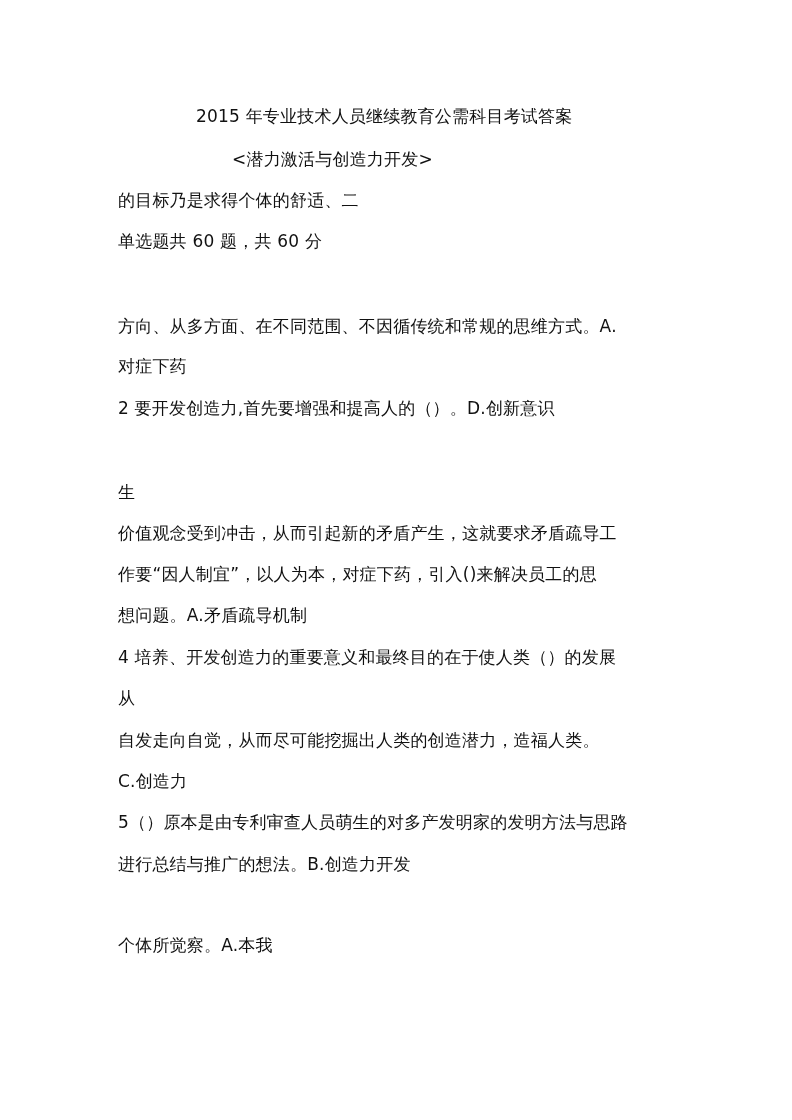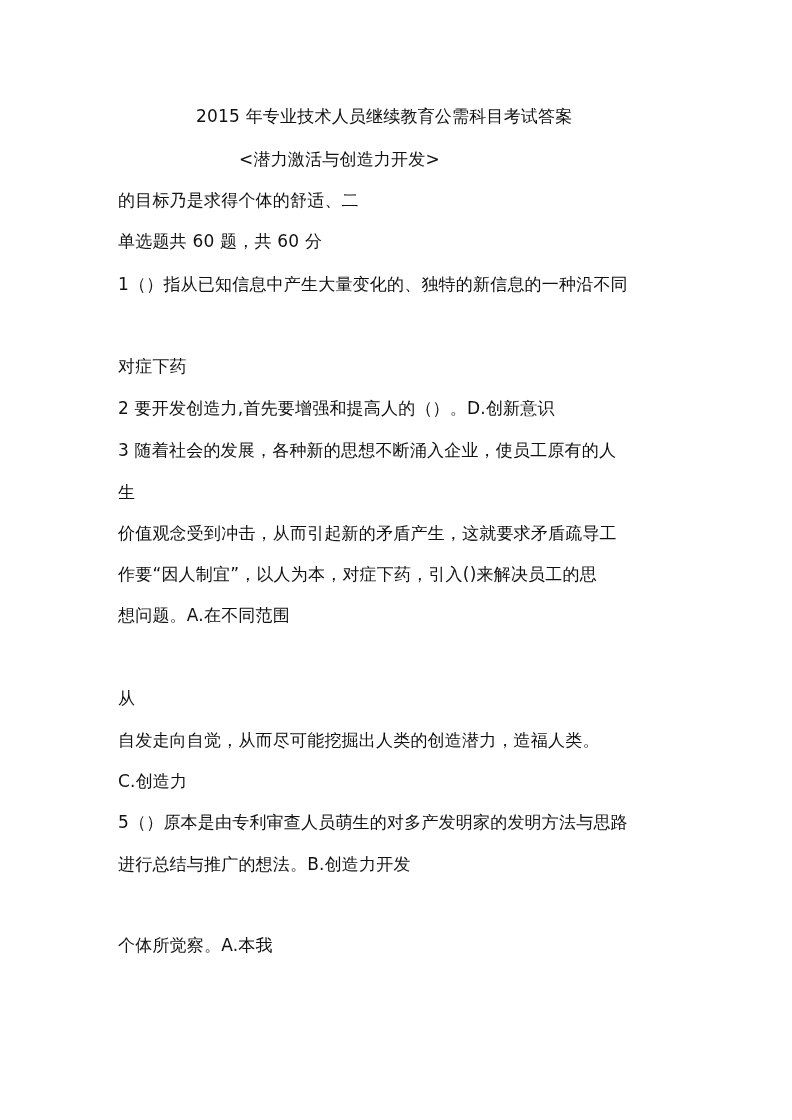--- a/index.html
+++ b/index.html
@@ -1,37 +1,37 @@
 <!DOCTYPE html>
 <html><head>
 <meta charset="utf-8">
 <style>
   html, body { margin: 0; padding: 0; background: #ffffff; }
   body { width: 792px; height: 1120px; position: relative; overflow: hidden;
          font-family: "DejaVu Sans", "Liberation Sans", sans-serif; color: #111; }
   .page { position: absolute; left: 0; top: 0; width: 708px; height: 1120px; background: #fff; }
   .line { position: absolute; left: 118px; font-size: 17px; line-height: 22px; white-space: nowrap; letter-spacing: 0.2px; }
   .title { left: 196px; }
-  .subtitle { left: 239px; text-align: right; }
+  .subtitle { left: 232px; text-align: right; }
 </style>
 </head>
 <body>
 
 <div class="page">
   <div class="line title" style="top:105px">2015  年专业技术人员继续教育公需科目考试答案</div>
   <div class="line subtitle" style="top:148px">&lt;潜力激活与创造力开发&gt;</div>
   <div class="line" style="top:189px">的目标乃是求得个体的舒适、二</div>
   <div class="line" style="top:230px">单选题共  60  题，共  60  分</div>
-  <div class="line" style="top:273px">1（）指从已知信息中产生大量变化的、独特的新信息的一种沿不同</div>
+  <div class="line" style="top:315px">方向、从多方面、在不同范围、不因循传统和常规的思维方式。A.</div>
   <div class="line" style="top:355px">对症下药</div>
   <div class="line" style="top:397px">2  要开发创造力,首先要增强和提高人的（）。D.创新意识</div>
-  <div class="line" style="top:439px">3    随着社会的发展，各种新的思想不断涌入企业，使员工原有的人</div>
   <div class="line" style="top:481px">生</div>
   <div class="line" style="top:563px">作要“因人制宜”，以人为本，对症下药，引入()来解决员工的思</div>
   <div class="line" style="top:522px">价值观念受到冲击，从而引起新的矛盾产生，这就要求矛盾疏导工</div>
-  <div class="line" style="top:604px">想问题。A.在不同范围</div>
+  <div class="line" style="top:604px">想问题。A.矛盾疏导机制</div>
+  <div class="line" style="top:646px">4    培养、开发创造力的重要意义和最终目的在于使人类（）的发展</div>
   <div class="line" style="top:687px">从</div>
   <div class="line" style="top:729px">自发走向自觉，从而尽可能挖掘出人类的创造潜力，造福人类。</div>
   <div class="line" style="top:770px">C.创造力</div>
   <div class="line" style="top:811px">5（）原本是由专利审查人员萌生的对多产发明家的发明方法与思路</div>
   <div class="line" style="top:853px">进行总结与推广的想法。B.创造力开发</div>
   <div class="line" style="top:934px">个体所觉察。A.本我</div>
 </div>
 
 </body></html>

